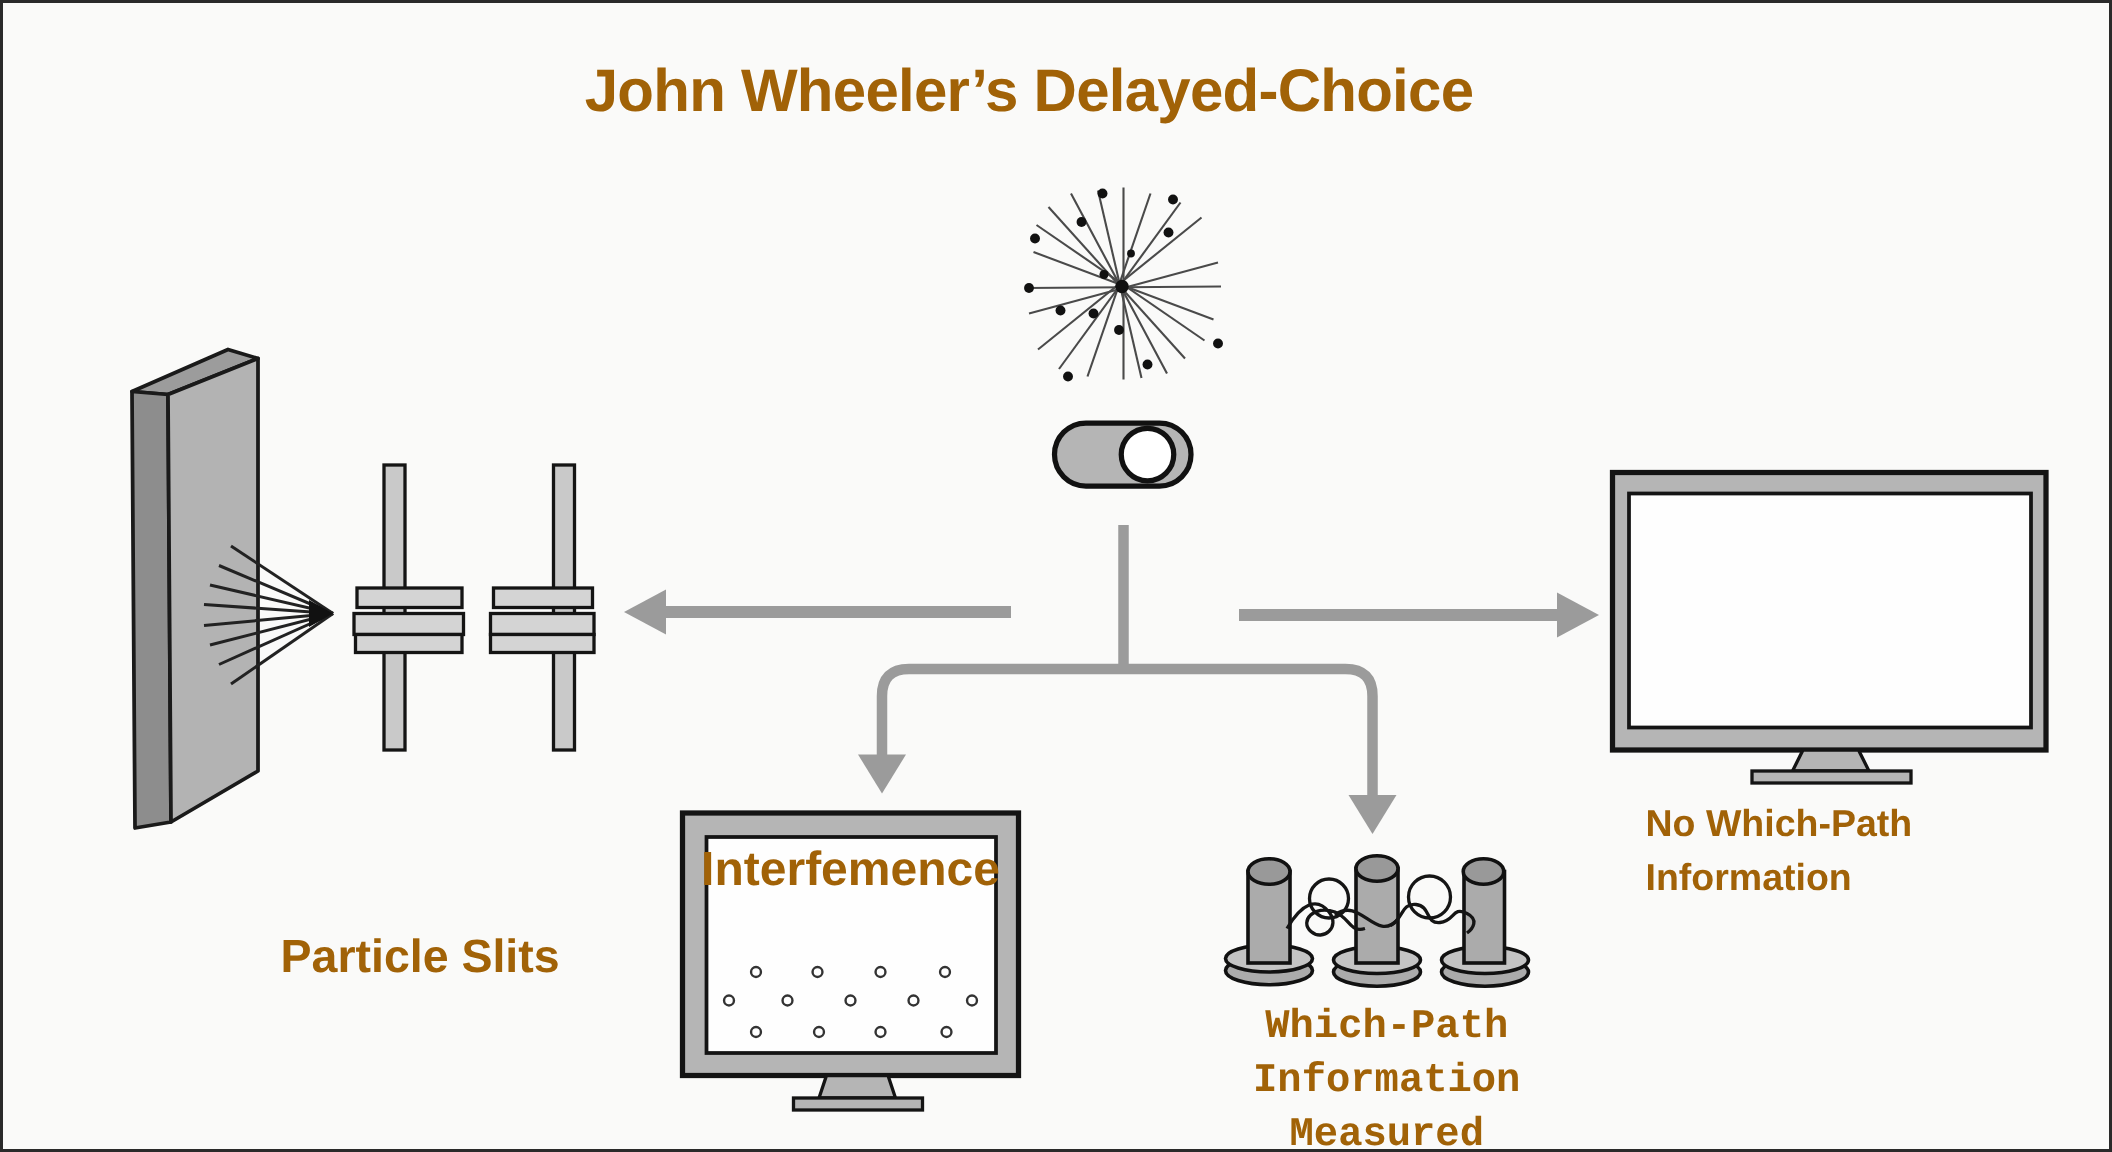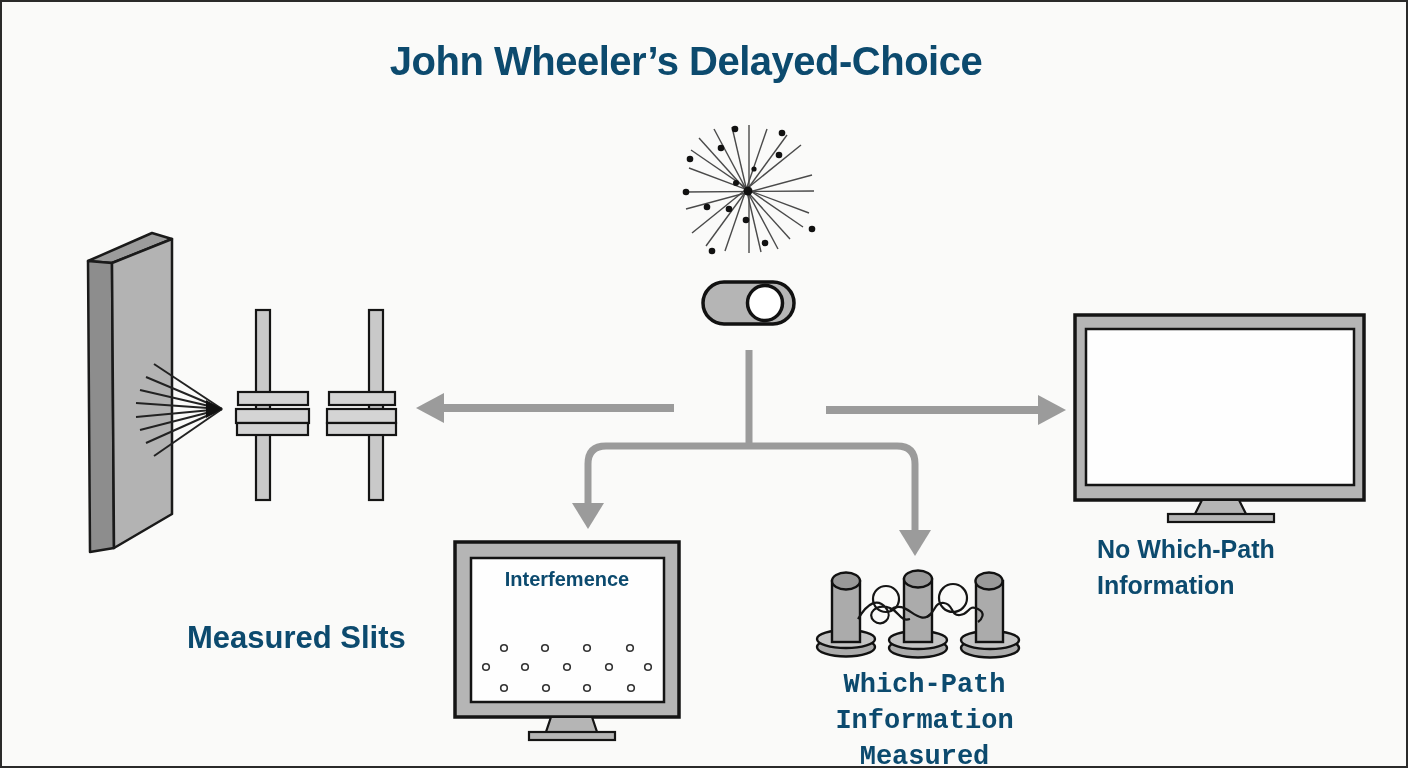--- a/index.html
+++ b/index.html
@@ -7,29 +7,29 @@
     position:relative;
     width:1408px;height:768px;
     box-sizing:border-box;
     background:#fafaf9;
     border:2px solid #2a2a2a;
     overflow:hidden;
     font-family:"Liberation Sans", sans-serif;
     color:#111;
   }
   .page svg{position:absolute;left:0;top:0;}
-  .lbl{position:absolute;font-weight:bold;color:#0c4a6e;white-space:nowrap;}
+  .lbl{position:absolute;font-weight:bold;color:#a16207;white-space:nowrap;}
   .title{
     left:0;top:37px;width:1368px;
     text-align:center;font-size:40px;letter-spacing:-0.5px;
   }
   .particle-slits{left:185px;top:618px;font-size:31px;}
   .screen-label{
     left:462px;top:558px;width:206px;
-    text-align:center;font-size:20px;line-height:38px;white-space:normal;
+    text-align:center;font-size:32px;line-height:38px;white-space:normal;
   }
   .which-path{
     left:745px;top:665px;width:355px;
     text-align:center;font-size:27px;line-height:36px;white-space:normal;font-family:Liberation Mono, monospace;
   }
   .no-which-path{
     left:1095px;top:529px;width:228px;
     text-align:left;font-size:25px;line-height:36px;white-space:normal;
   }
 </style>
@@ -179,21 +179,21 @@
     <g>
       <rect x="1073" y="313" width="289" height="185" fill="#b5b5b5" stroke="#141414" stroke-width="3.5"></rect>
       <rect x="1084" y="327" width="268" height="156" fill="#fefefe" stroke="#141414" stroke-width="2.5"></rect>
       <polygon points="1200,498 1237,498 1244,512 1193,512" fill="#b5b5b5" stroke="#141414" stroke-width="2.2"></polygon>
       <rect x="1166" y="512" width="106" height="8" fill="#b5b5b5" stroke="#141414" stroke-width="2.2"></rect>
     </g>
   </svg>
 
   <div class="lbl title">John Wheeler’s Delayed-Choice</div>
 
-  <div class="lbl particle-slits">Measured Slits</div>
+  <div class="lbl particle-slits">Particle Slits</div>
 
   <div class="lbl screen-label">
     <div>Interfemence</div>
   </div>
 
   <div class="lbl which-path">
     <div>Which-Path Information</div>
     <div>Measured</div>
   </div>
 

